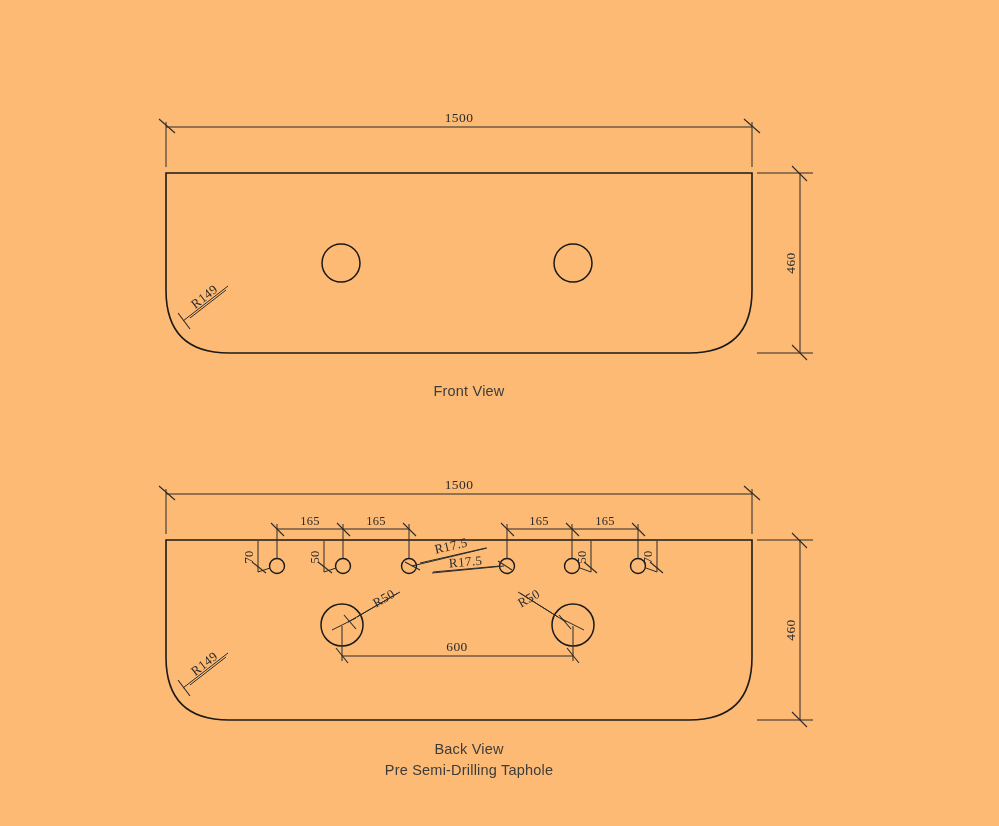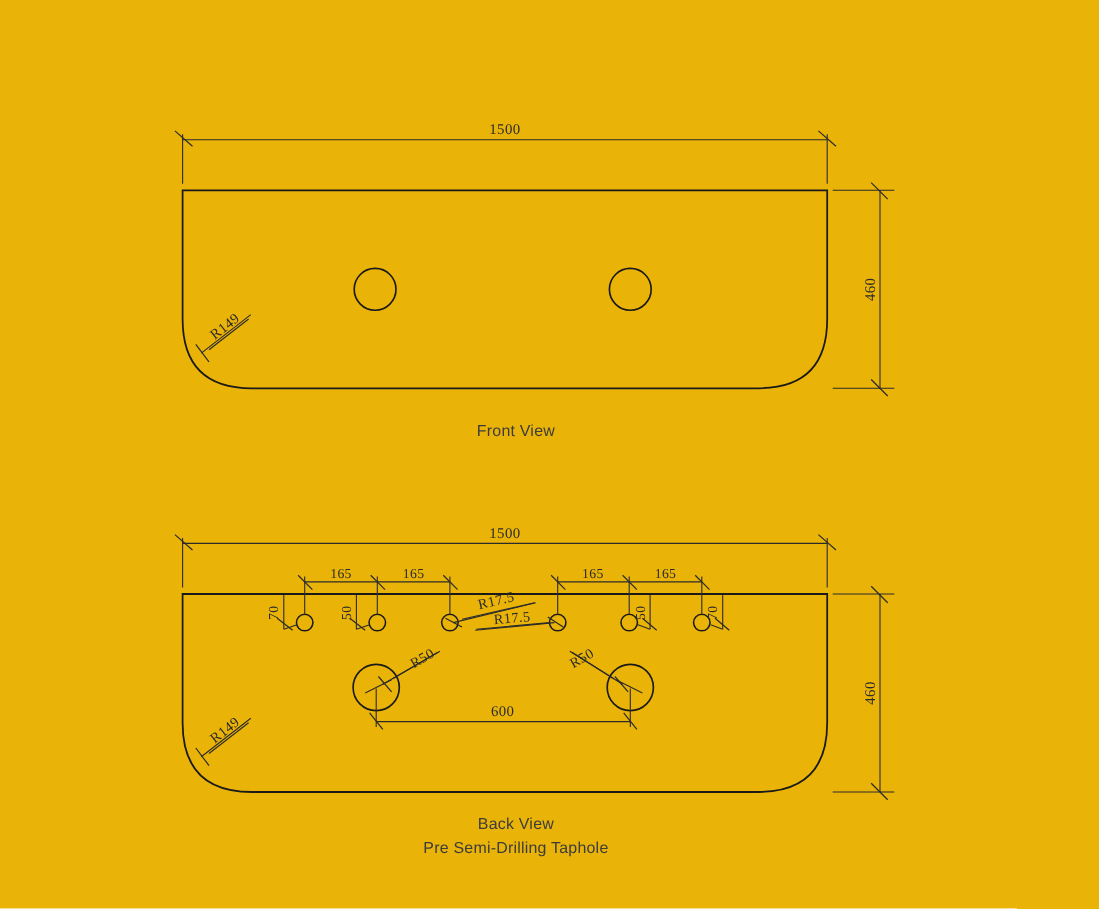--- a/index.html
+++ b/index.html
@@ -10,21 +10,21 @@
   body {
     width: 999px;
     height: 826px;
     font-family: "Liberation Sans", sans-serif;
     overflow: hidden;
   }
   #drawing-root {
     position: relative;
     width: 999px;
     height: 826px;
-    background: #eab308;
+    background: #fdba74;
   }
   svg#cad {
     display: block;
     width: 999px;
     height: 826px;
   }
   .outline {
     fill: none;
     stroke: #1a1a1a;
     stroke-width: 1.6;

